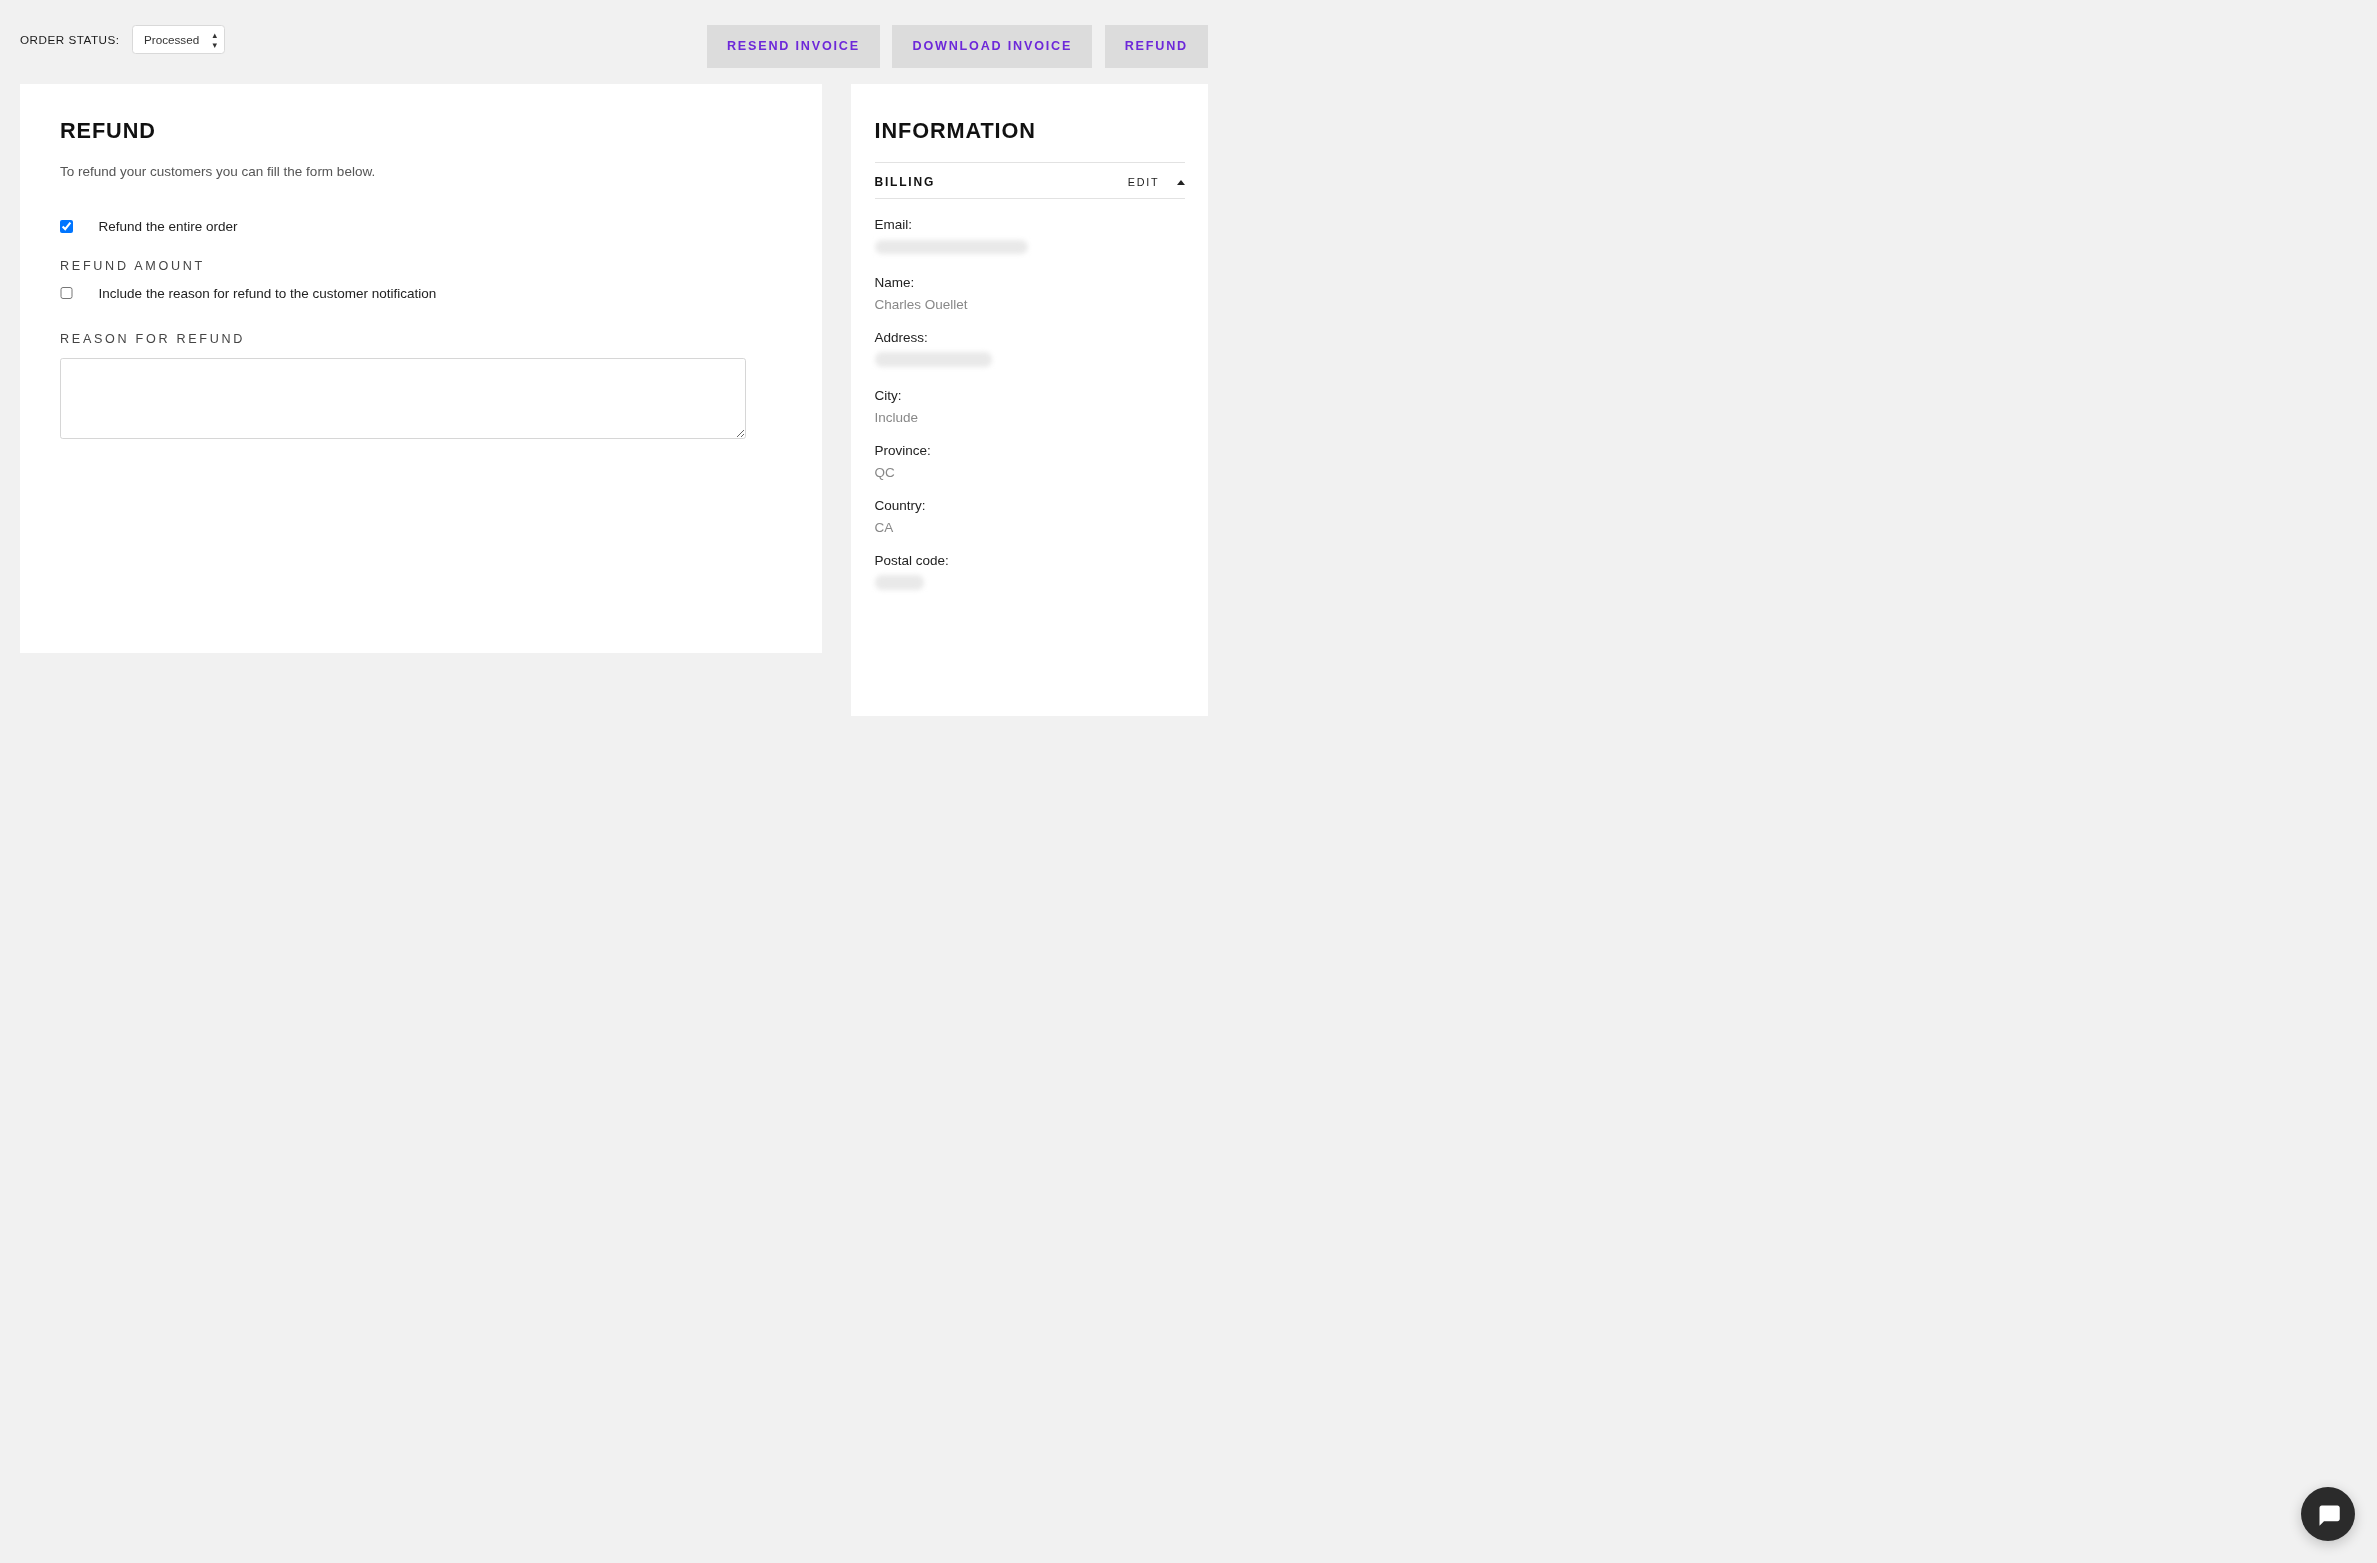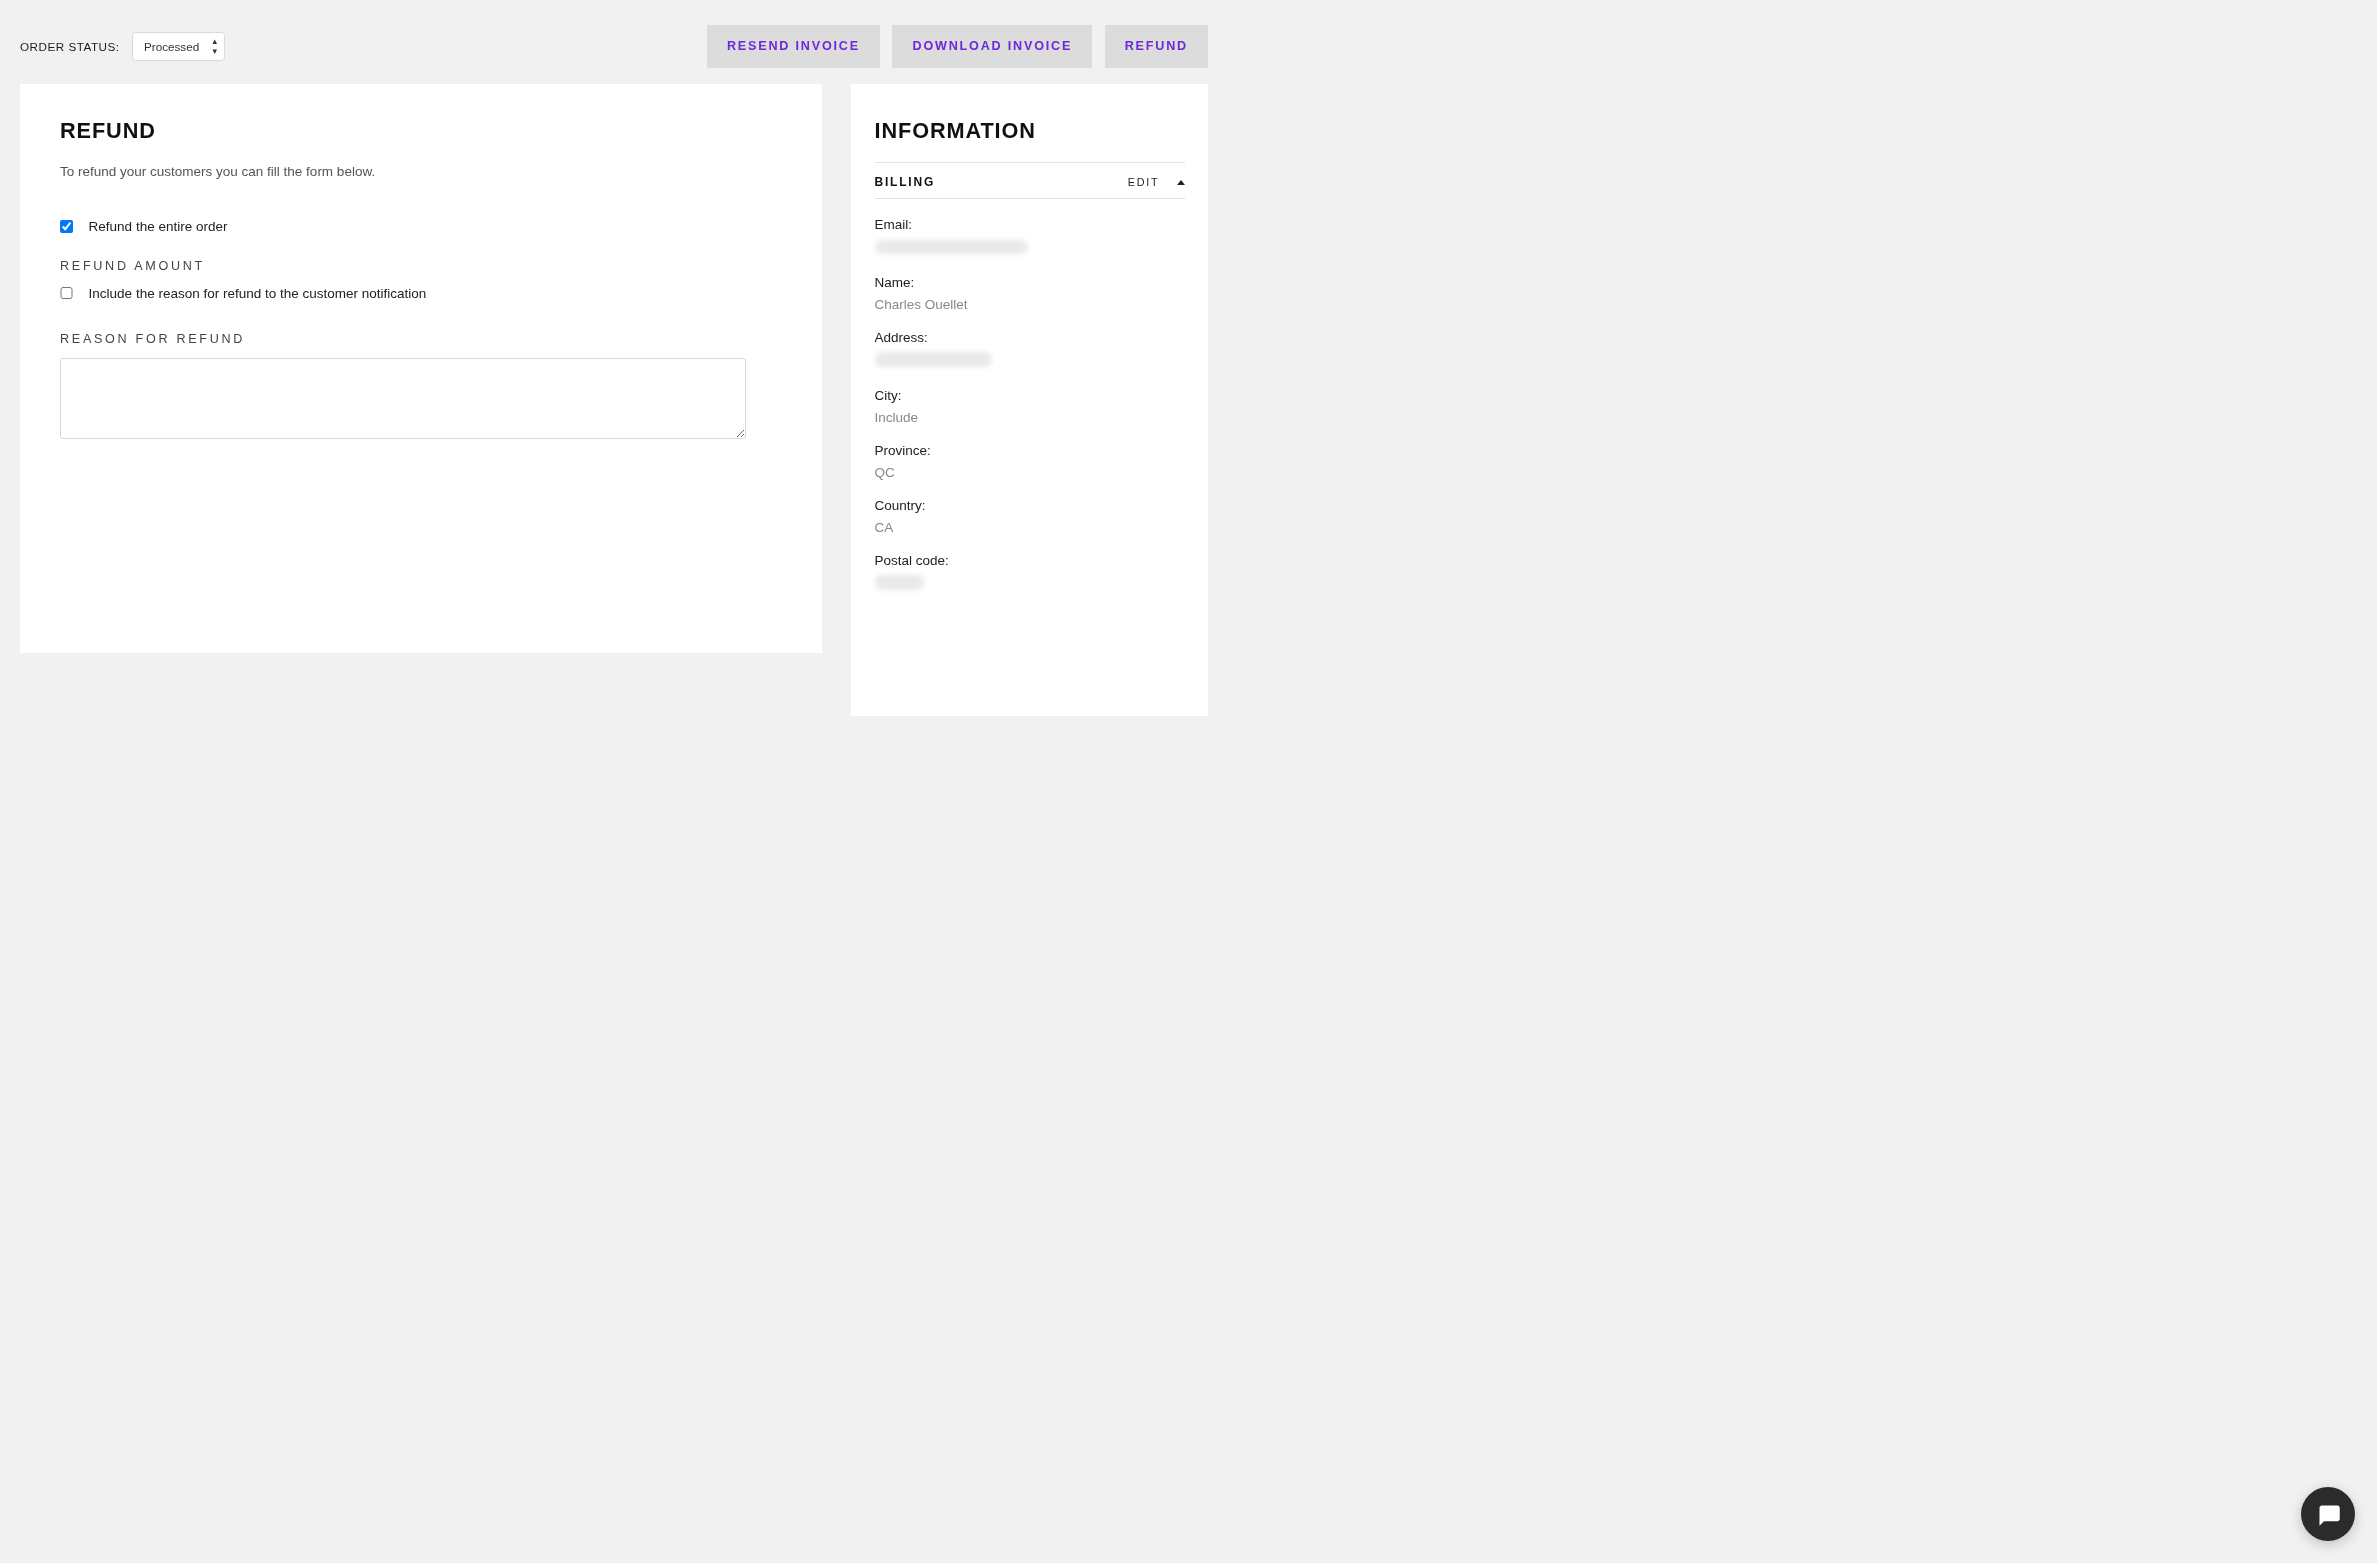--- a/index.html
+++ b/index.html
@@ -36,21 +36,21 @@
   .header-rule {
     flex: 1;
     height: 0.9px;
     background: #d3d3d3;
     margin-left: 5.4px;
   }
 
   
   .top-row {
     display: flex;
-    align-items: center;
+    align-items: flex-start;
     justify-content: space-between;
     margin-bottom: 16.2px;
   }
   .status-wrap {
     display: flex;
     align-items: center;
     gap: 12.6px;
   }
   .status-label {
     font-size: 11.7px;
@@ -134,21 +134,21 @@
   }
   .subtext {
     font-size: 13.5px;
     color: #555;
     margin-bottom: 40px;
   }
 
   .check-row {
     display: flex;
     align-items: center;
-    gap: 16px;
+    gap: 26px;
     margin-bottom: 25px;
     font-size: 13.5px;
     color: #222;
   }
   .check-row input[type="checkbox"] {
     width: 12.6px;
     height: 12.6px;
     cursor: pointer;
   }
 

